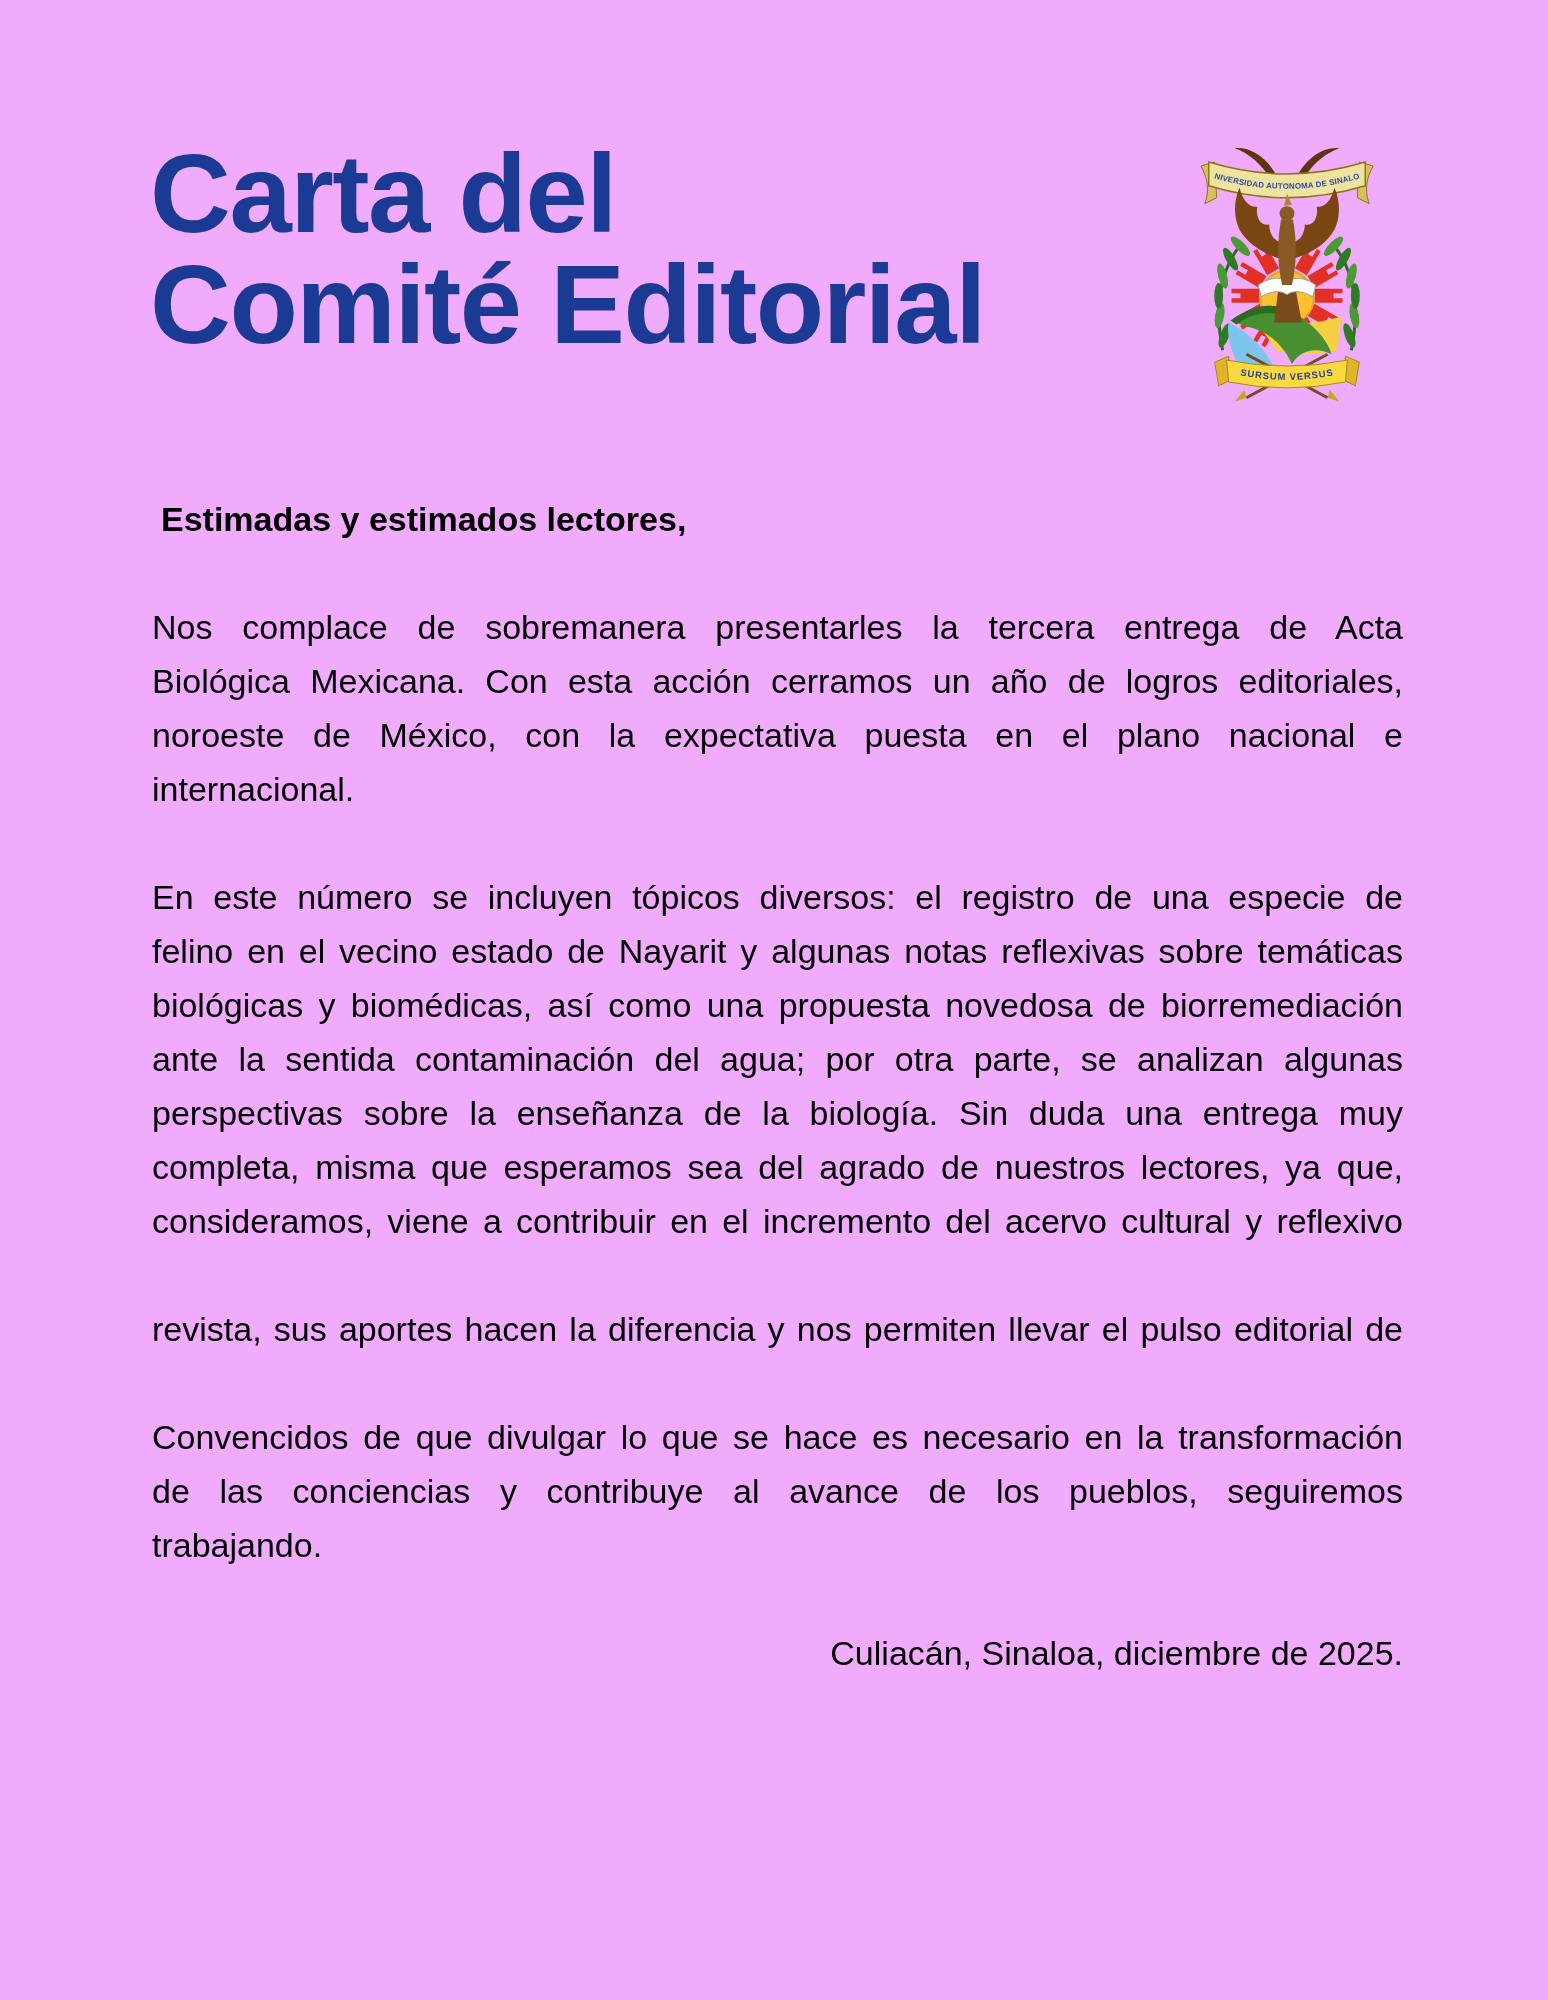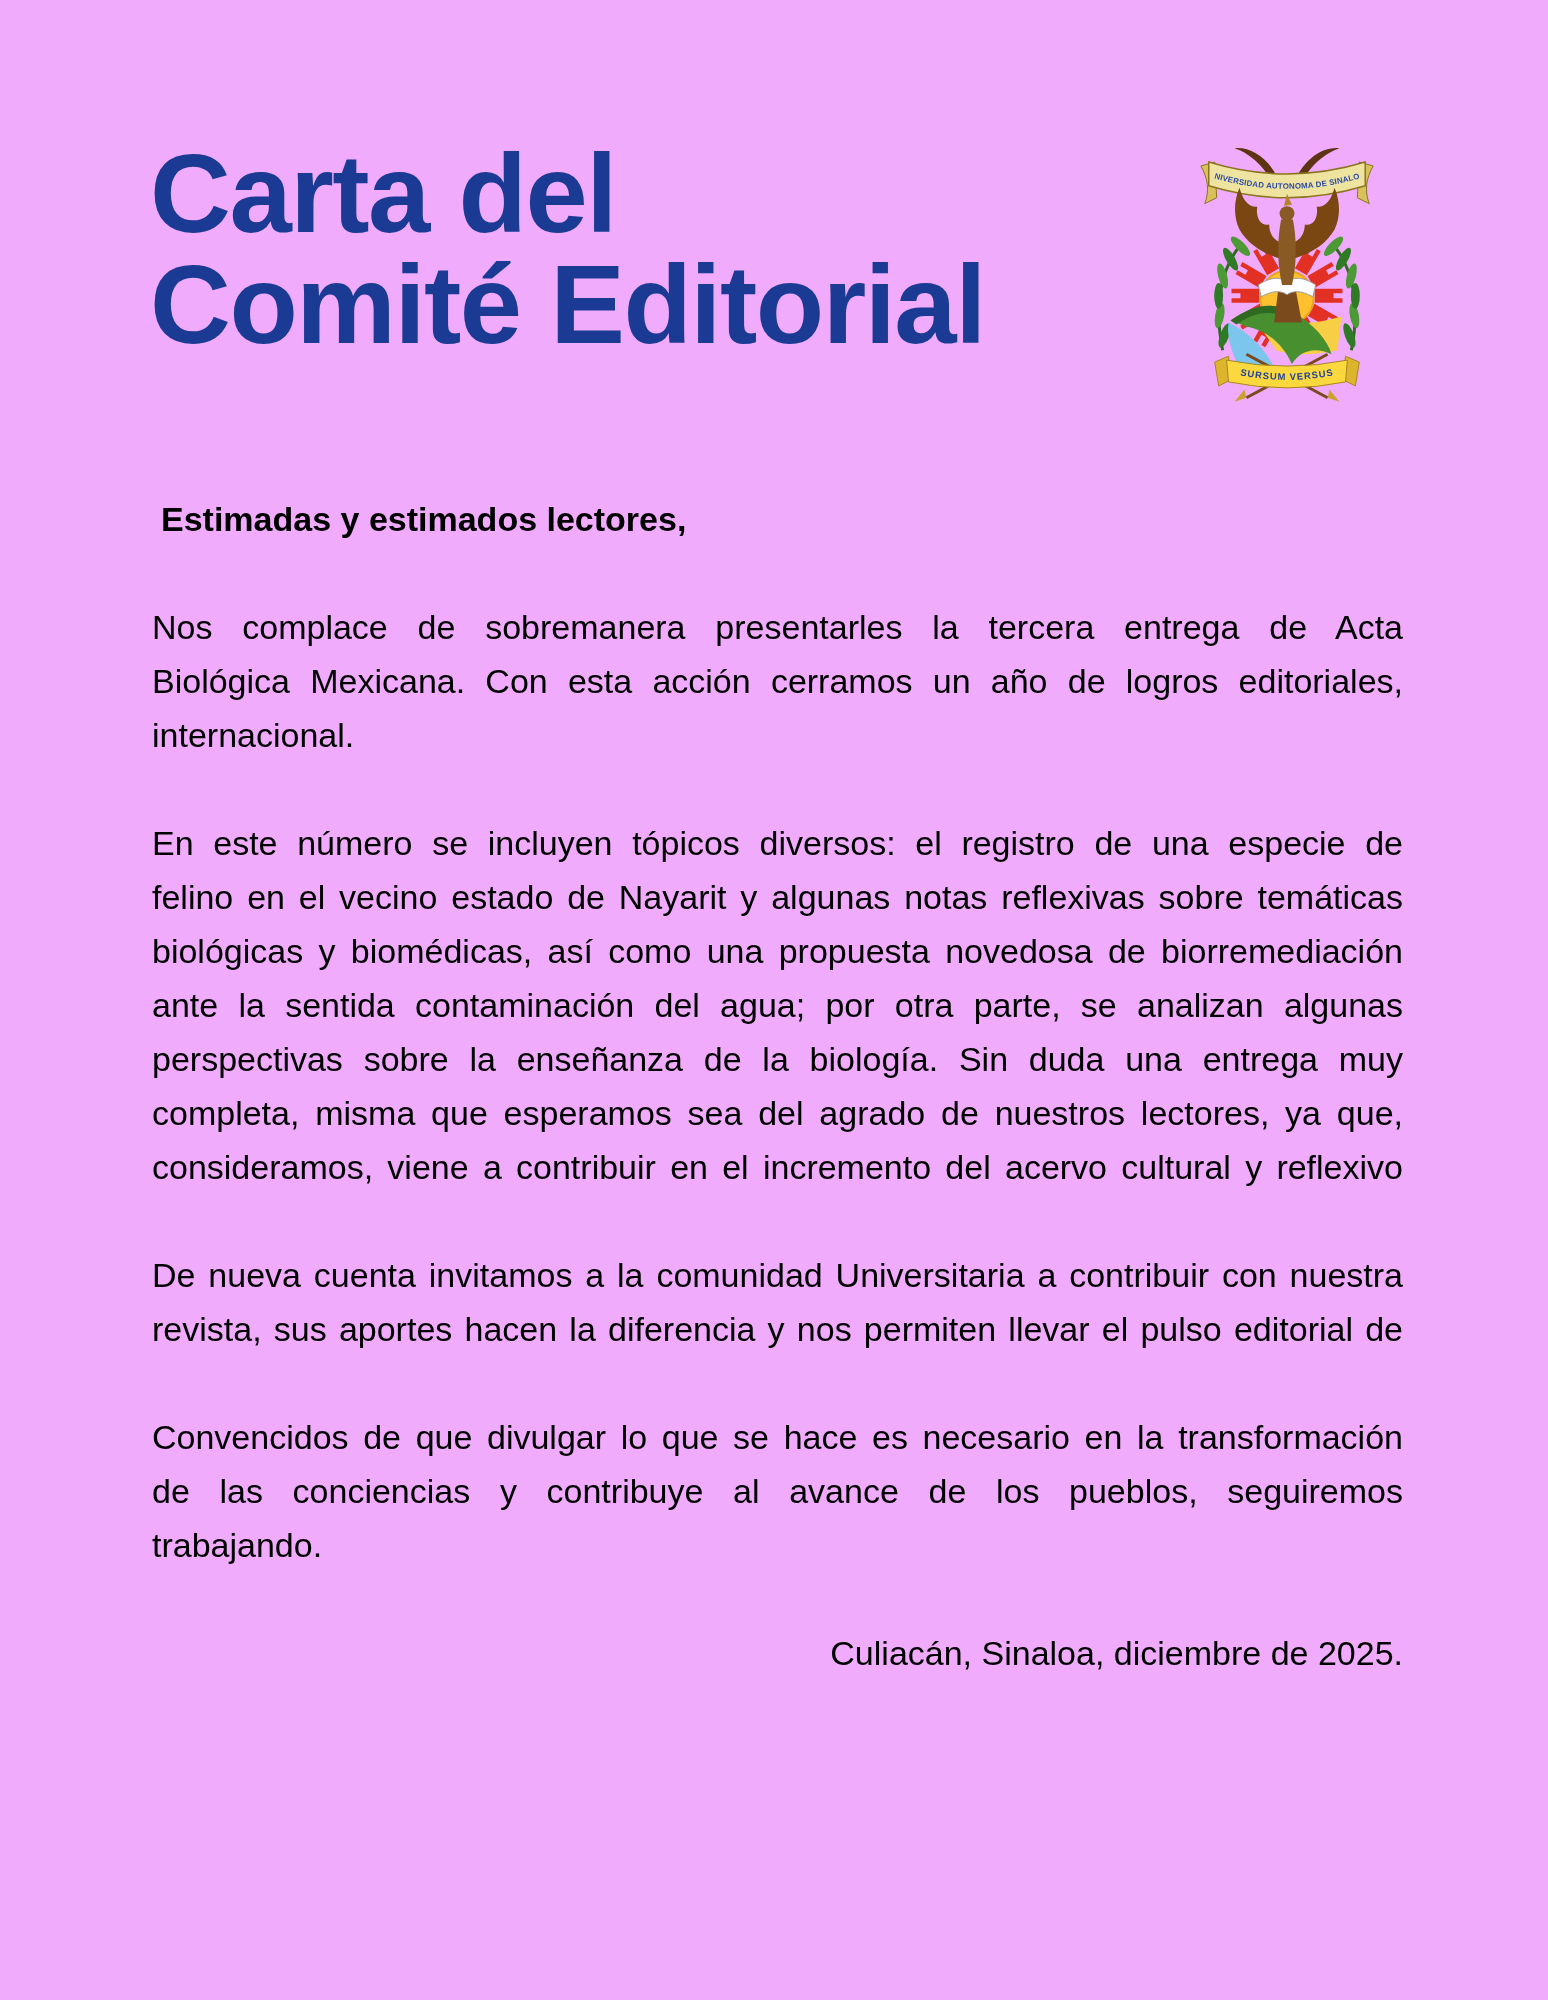--- a/index.html
+++ b/index.html
@@ -157,35 +157,35 @@
       </g>
     </svg>
   </div>
 
   <div class="letter">
     <p class="greeting">Estimadas y estimados lectores,</p>
 
     <div class="paragraph">
       <div class="line">Nos complace de sobremanera presentarles la tercera entrega de Acta</div>
       <div class="line">Biológica Mexicana. Con esta acción cerramos un año de logros editoriales,</div>
+      <div class="line">noroeste de México, con la expectativa puesta en el plano nacional e</div>
       <div class="line last">internacional.</div>
     </div>
 
     <div class="paragraph">
       <div class="line">En este número se incluyen tópicos diversos: el registro de una especie de</div>
       <div class="line">felino en el vecino estado de Nayarit y algunas notas reflexivas sobre temáticas</div>
       <div class="line">biológicas y biomédicas, así como una propuesta novedosa de biorremediación</div>
       <div class="line">ante la sentida contaminación del agua; por otra parte, se analizan algunas</div>
       <div class="line">perspectivas sobre la enseñanza de la biología. Sin duda una entrega muy</div>
       <div class="line">completa, misma que esperamos sea del agrado de nuestros lectores, ya que,</div>
       <div class="line">consideramos, viene a contribuir en el incremento del acervo cultural y reflexivo</div>
     </div>
 
     <div class="paragraph">
-      <div class="line">De nueva cuenta invitamos a la comunidad Universitaria a contribuir con nuestra</div>
       <div class="line">revista, sus aportes hacen la diferencia y nos permiten llevar el pulso editorial de</div>
     </div>
 
     <div class="paragraph">
       <div class="line">Convencidos de que divulgar lo que se hace es necesario en la transformación</div>
       <div class="line">de las conciencias y contribuye al avance de los pueblos, seguiremos</div>
       <div class="line last">trabajando.</div>
     </div>
 
     <p class="closing">Culiacán, Sinaloa, diciembre de 2025.</p>

